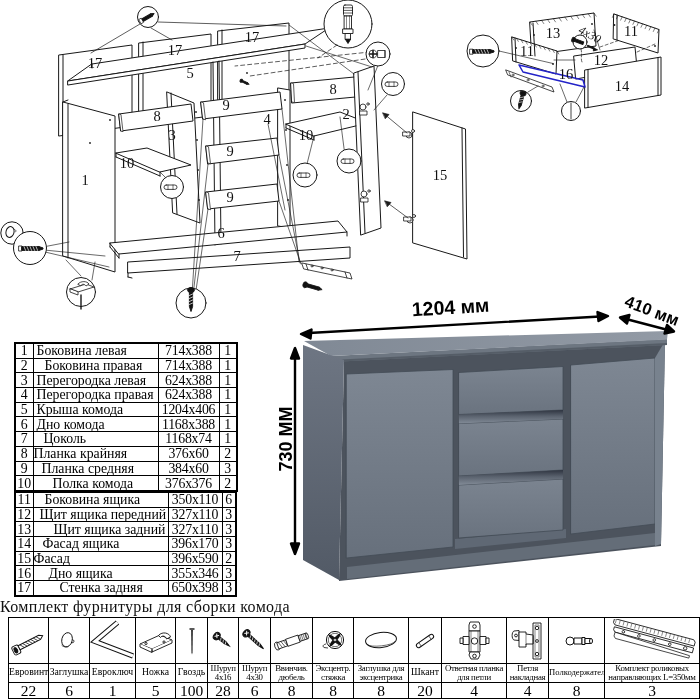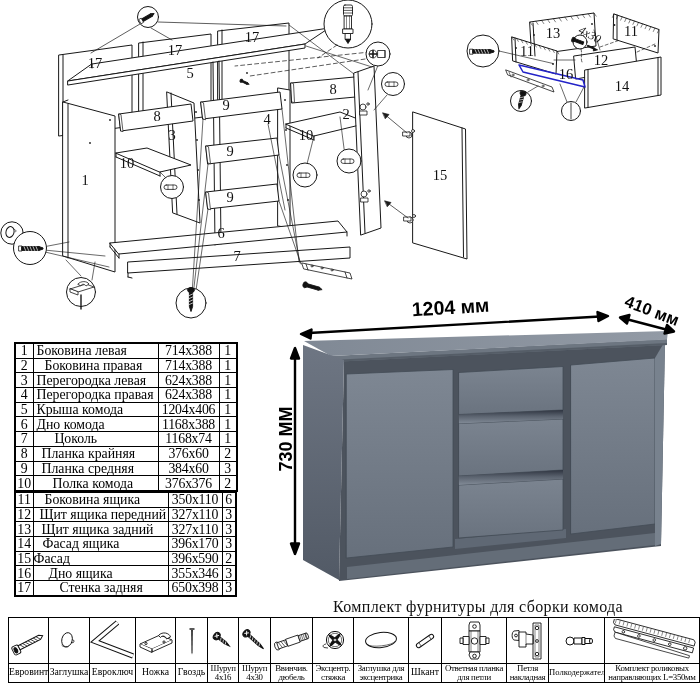--- a/index.html
+++ b/index.html
@@ -14,21 +14,21 @@
 .num{text-align:center}
 .dim{text-align:center;letter-spacing:-0.2px}
 .qty{text-align:center}
 .hw{left:8px;top:617px;border:1px solid #000;width:692px;table-layout:fixed}
 .hw svg{display:block;margin:0 auto}
 .hw td{text-align:center}
 .hwl{font-size:9.7px;line-height:8.8px;height:16px}
 .hwl small{font-size:8.8px;letter-spacing:-0.3px}
 .hwq{font-size:15.5px;height:16px;line-height:15px}
 .hwi{height:46px}
-#title{position:absolute;left:0px;top:598px;width:623px;text-align:right;font-size:16px;letter-spacing:0.35px;color:#111}
+#title{position:absolute;left:0px;top:598px;width:623px;text-align:left;font-size:16px;letter-spacing:0.35px;color:#111}
 </style></head><body>
 <div id="page">
 <svg id="dia" width="700" height="700" viewBox="0 0 700 700" fill="none" stroke-linecap="round" stroke-linejoin="round">
 <defs>
 <linearGradient id="gtop" x1="0" y1="0" x2="1" y2="0">
           <stop offset="0" stop-color="#808995"></stop>
           <stop offset="1" stop-color="#929aa5"></stop>
         </linearGradient>
 <linearGradient id="gside" x1="0" y1="0" x2="0" y2="1">
           <stop offset="0" stop-color="#6e7683"></stop>
@@ -463,27 +463,27 @@
           <td class="qty">1</td>
         </tr>
 <tr>
           <td class="num">6</td>
           <td style="padding-left:3px">Дно комода</td>
           <td class="dim">1168x388</td>
           <td class="qty">1</td>
         </tr>
 <tr>
           <td class="num">7</td>
-          <td style="padding-left:21px">Цоколь</td>
+          <td style="padding-left:10px">Цоколь</td>
           <td class="dim">1168x74</td>
           <td class="qty">1</td>
         </tr>
 <tr>
           <td class="num">8</td>
-          <td style="padding-left:8px">Планка крайняя</td>
+          <td style="">Планка крайняя</td>
           <td class="dim">376x60</td>
           <td class="qty">2</td>
         </tr>
 <tr>
           <td class="num">9</td>
           <td style="padding-left:8px">Планка средняя</td>
           <td class="dim">384x60</td>
           <td class="qty">3</td>
         </tr>
 <tr>
@@ -509,21 +509,21 @@
           <td class="qty">6</td>
         </tr>
 <tr>
           <td class="num">12</td>
           <td style="padding-left:6px">Щит ящика передний</td>
           <td class="dim">327x110</td>
           <td class="qty">3</td>
         </tr>
 <tr>
           <td class="num">13</td>
-          <td style="padding-left:8px">Щит ящика задний</td>
+          <td style="padding-left:20px">Щит ящика задний</td>
           <td class="dim">327x110</td>
           <td class="qty">3</td>
         </tr>
 <tr>
           <td class="num">14</td>
           <td style="padding-left:9px">Фасад ящика</td>
           <td class="dim">396x170</td>
           <td class="qty">3</td>
         </tr>
 <tr>
@@ -742,14 +742,31 @@
           <td><small>Шуруп<br>4x30</small></td>
           <td><small>Ввинчив.<br>дюбель</small></td>
           <td><small>Эксцентр.<br>стяжка</small></td>
           <td><small>Заглушка для<br>эксцентрика</small></td>
 <td>Шкант</td>
           <td><small>Ответная планка<br>для петли</small></td>
           <td><small>Петля<br>накладная</small></td>
           <td style="font-size:8.6px">Полкодержатель</td>
           <td><small>Комплект роликовых<br>направляющих L=350мм</small></td>
 </tr>
+<tr class="hwq">
+<td>22</td>
+          <td>6</td>
+          <td>1</td>
+          <td>5</td>
+          <td>100</td>
+          <td>28</td>
+          <td>6</td>
+          <td>8</td>
+          <td>8</td>
+          <td>8</td>
+          <td>20</td>
+          <td>4</td>
+          <td>4</td>
+          <td>8</td>
+          <td>3</td>
+</tr>
 </tbody>
     </table>
 </div>
 </body></html>

